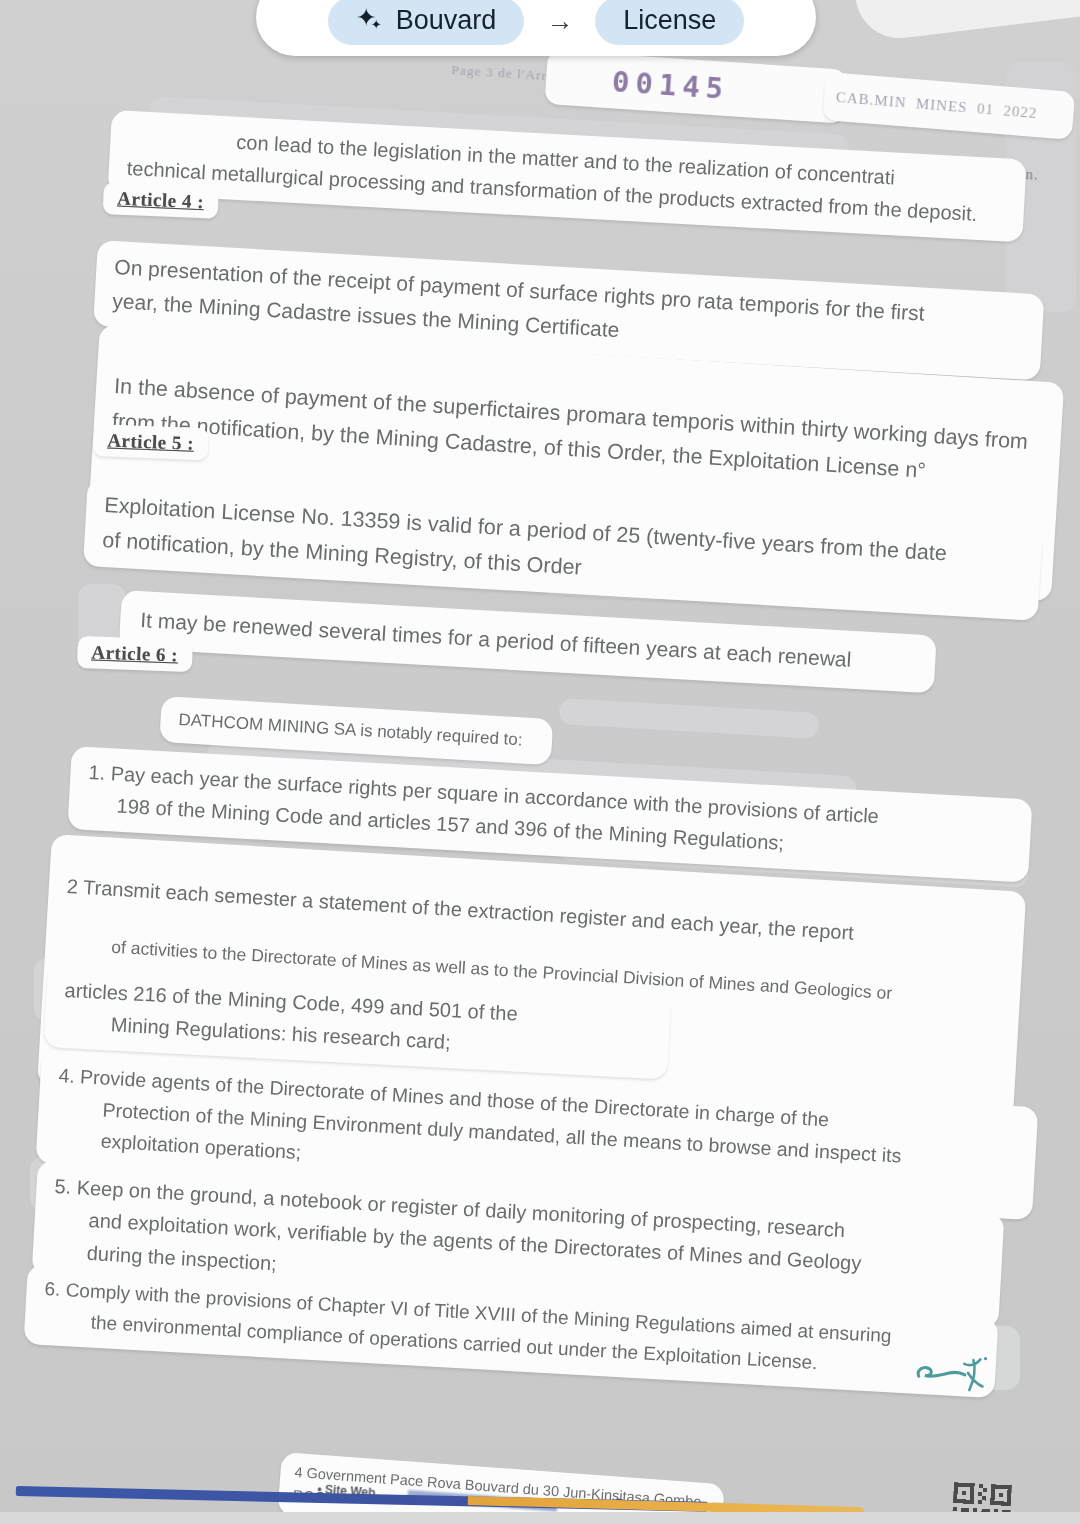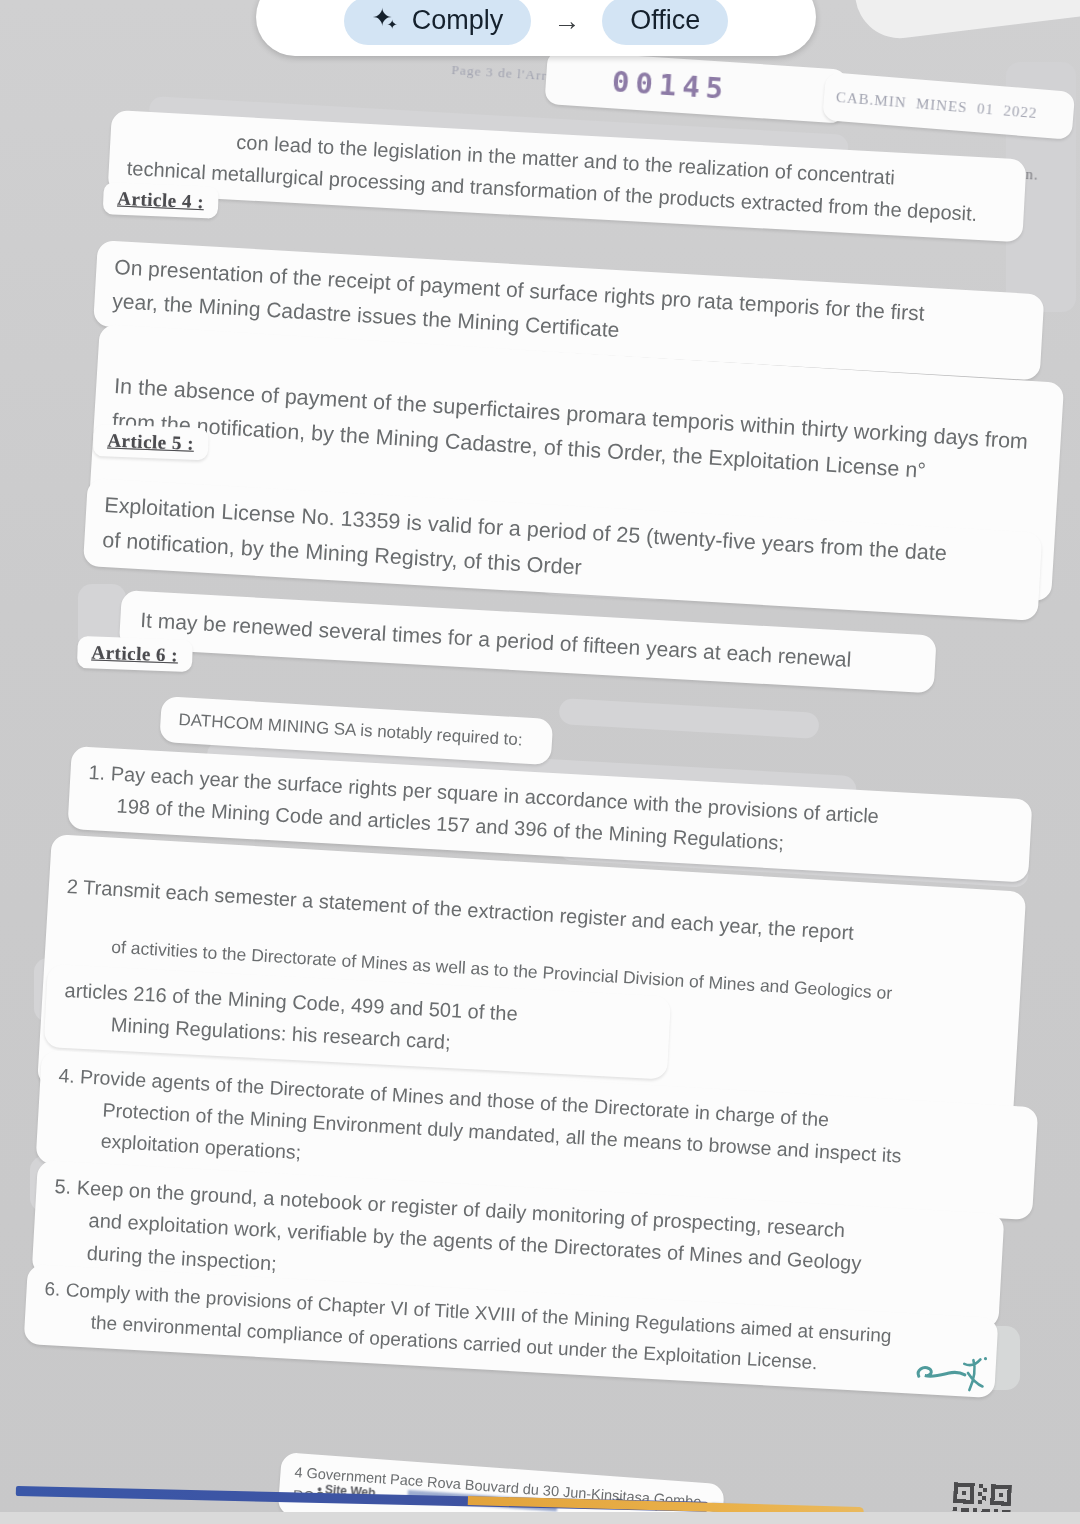--- a/index.html
+++ b/index.html
@@ -67,25 +67,25 @@
 <div class="ghost" style="left:30px;top:1156px;width:40px;height:56px;"></div>
 <div class="ghost" style="left:890px;top:1326px;width:130px;height:64px;background:#d6d8d8;"></div>
 <div class="glare" style="left:850px;top:-46px;width:340px;height:90px;transform:rotate(-7deg);opacity:.85;"></div>
 
 <div class="lensbar">
   <div class="pill">
     <span class="sparkle">
         <span class="big">✦</span>
         <span class="small">✦</span>
       </span>
-    <span>Comply</span>
+    <span>Bouvard</span>
   </div>
   <span class="arrow">→</span>
   <div class="pill">
-    <span>Office</span>
+    <span>License</span>
   </div>
 </div>
 
 <span class="faintserif" style="left:452px;top:62px;font-size:13.5px;transform:rotate(3.6deg);">Page 3 de l'Arrêté Ministériel n°</span>
 <div class="stampbox" style="left:548px;top:50px;width:300px;height:54px;transform:rotate(3.8deg);padding-left:66px;box-sizing:border-box;">
   <span class="stampnum">00145</span>
 </div>
 <span class="faintserif" style="left:852px;top:90px;font-size:12px;transform:rotate(4deg);color:#8e909c;">·······</span>
 <div class="stampbox" style="left:826px;top:72px;width:250px;height:48px;transform:rotate(4.6deg);padding-left:12px;box-sizing:border-box;">
   <span class="faintserif" style="position:static;font-size:15px;">CAB.MIN  MINES  01  2022</span>

